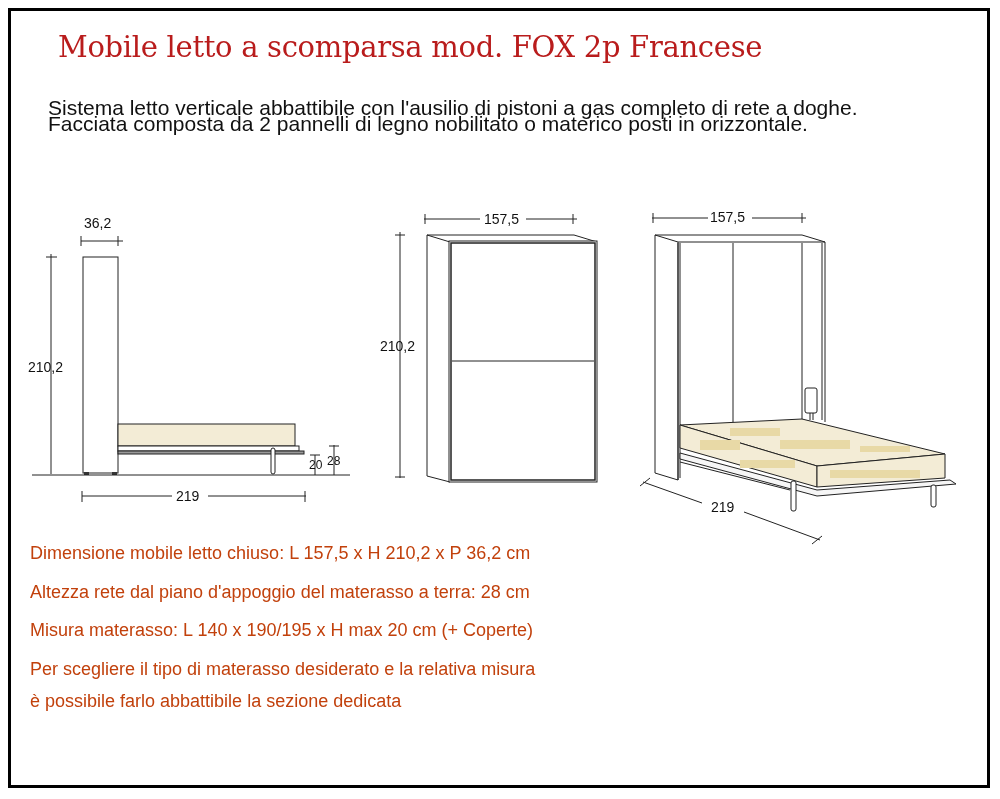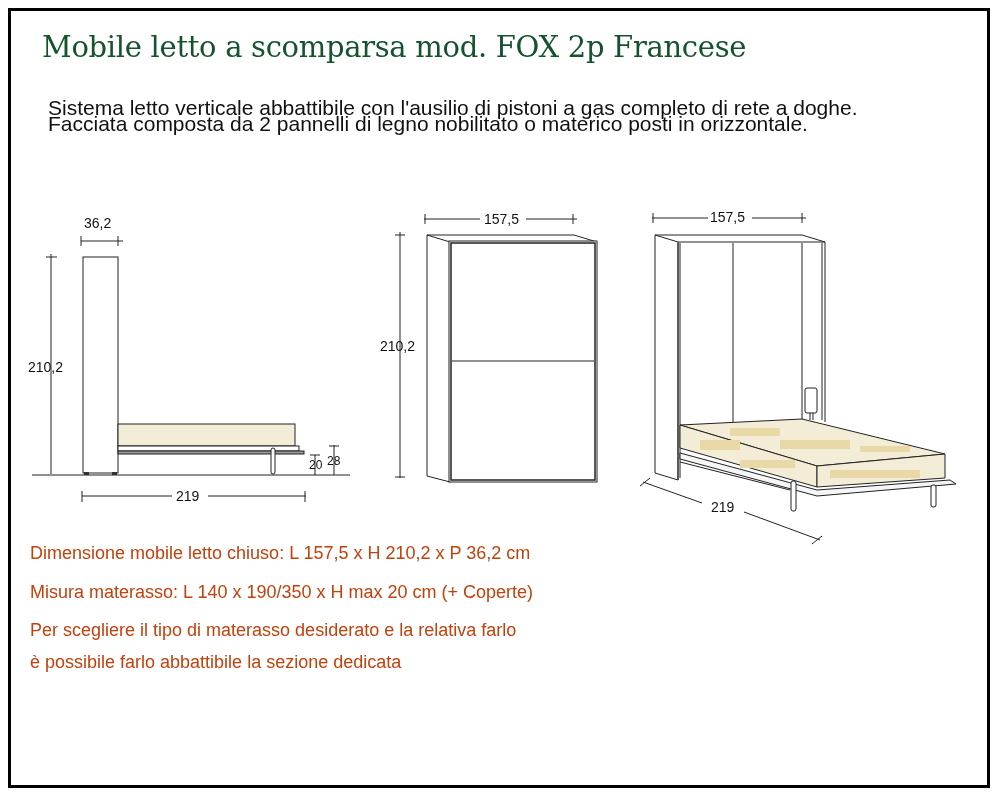--- a/index.html
+++ b/index.html
@@ -2,23 +2,23 @@
 <html><head>
 <meta charset="utf-8">
 <style>
   html, body { margin: 0; padding: 0; background: #ffffff; }
   body { width: 1000px; height: 799px; position: relative; overflow: hidden; }
   .frame {
     position: absolute; left: 8px; top: 8px; width: 976px; height: 774px;
     border: 3px solid #000; box-sizing: content-box;
   }
   .title {
-    position: absolute; left: 42px; top: 30px; margin: 0;
+    position: absolute; left: 58px; top: 30px; margin: 0;
     font-family: "DejaVu Serif", "Liberation Serif", serif;
-    font-weight: normal; font-size: 29px; color: #14532d; letter-spacing: -0.3px;
+    font-weight: normal; font-size: 29px; color: #b91c1c; letter-spacing: -0.3px;
     white-space: nowrap;
   }
   .desc {
     position: absolute; left: 48px; margin: 0;
     font-family: Liberation Sans, sans-serif; font-size: 21px; color: #111;
     white-space: nowrap;
   }
   .desc.l1 { top: 96px; }
   .desc.l2 { top: 112px; }
   .specs {
@@ -153,16 +153,17 @@
     <line x1="744" y1="512" x2="820" y2="540"></line>
     <line x1="640" y1="486" x2="650" y2="478"></line>
     <line x1="812" y1="544" x2="822" y2="536"></line>
   </g>
   <text class="dim-label" x="710" y="222">157,5</text>
   <text class="dim-label" x="711" y="512">219</text>
 </svg>
 
 <div class="specs">
   <p>Dimensione mobile letto chiuso: L 157,5  x H 210,2 x P 36,2 cm</p>
-  <p>Misura materasso: L 140 x 190/350 x H max 20 cm (+ Coperte)</p>
-  <p class="note1">Per scegliere il tipo di materasso desiderato e la relativa farlo</p>
+  <p>Altezza rete dal piano d'appoggio del materasso a terra: 28 cm</p>
+  <p>Misura materasso: L 140 x 190/195 x H max 20 cm (+ Coperte)</p>
+  <p class="note1">Per scegliere il tipo di materasso desiderato e la relativa misura</p>
   <p>è possibile farlo abbattibile la sezione dedicata</p>
 </div>
 
 </body></html>

